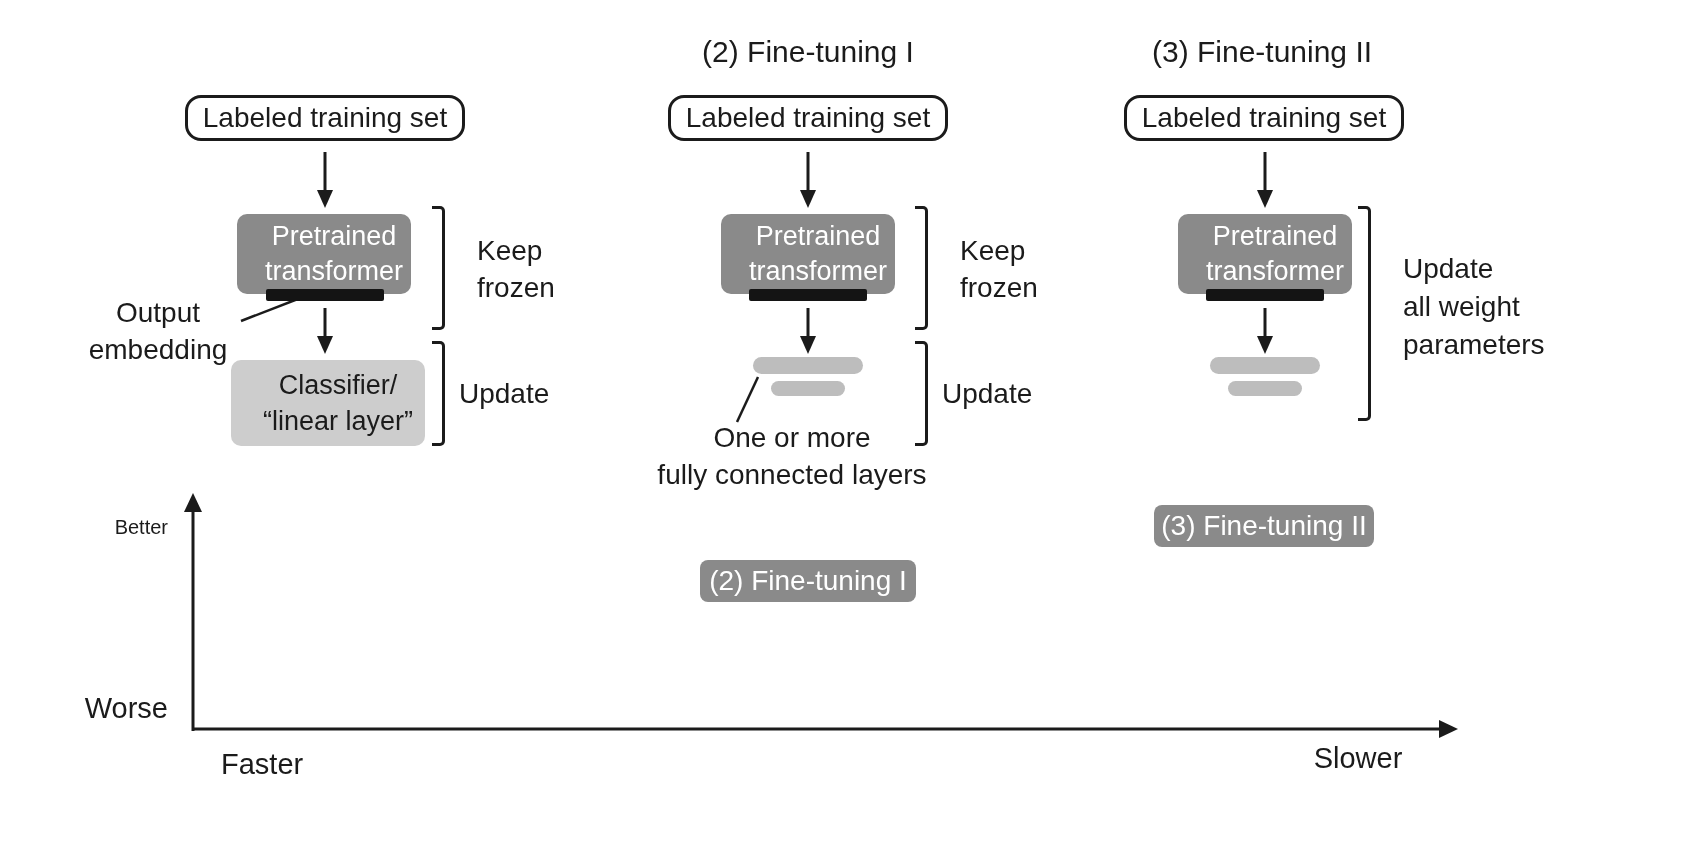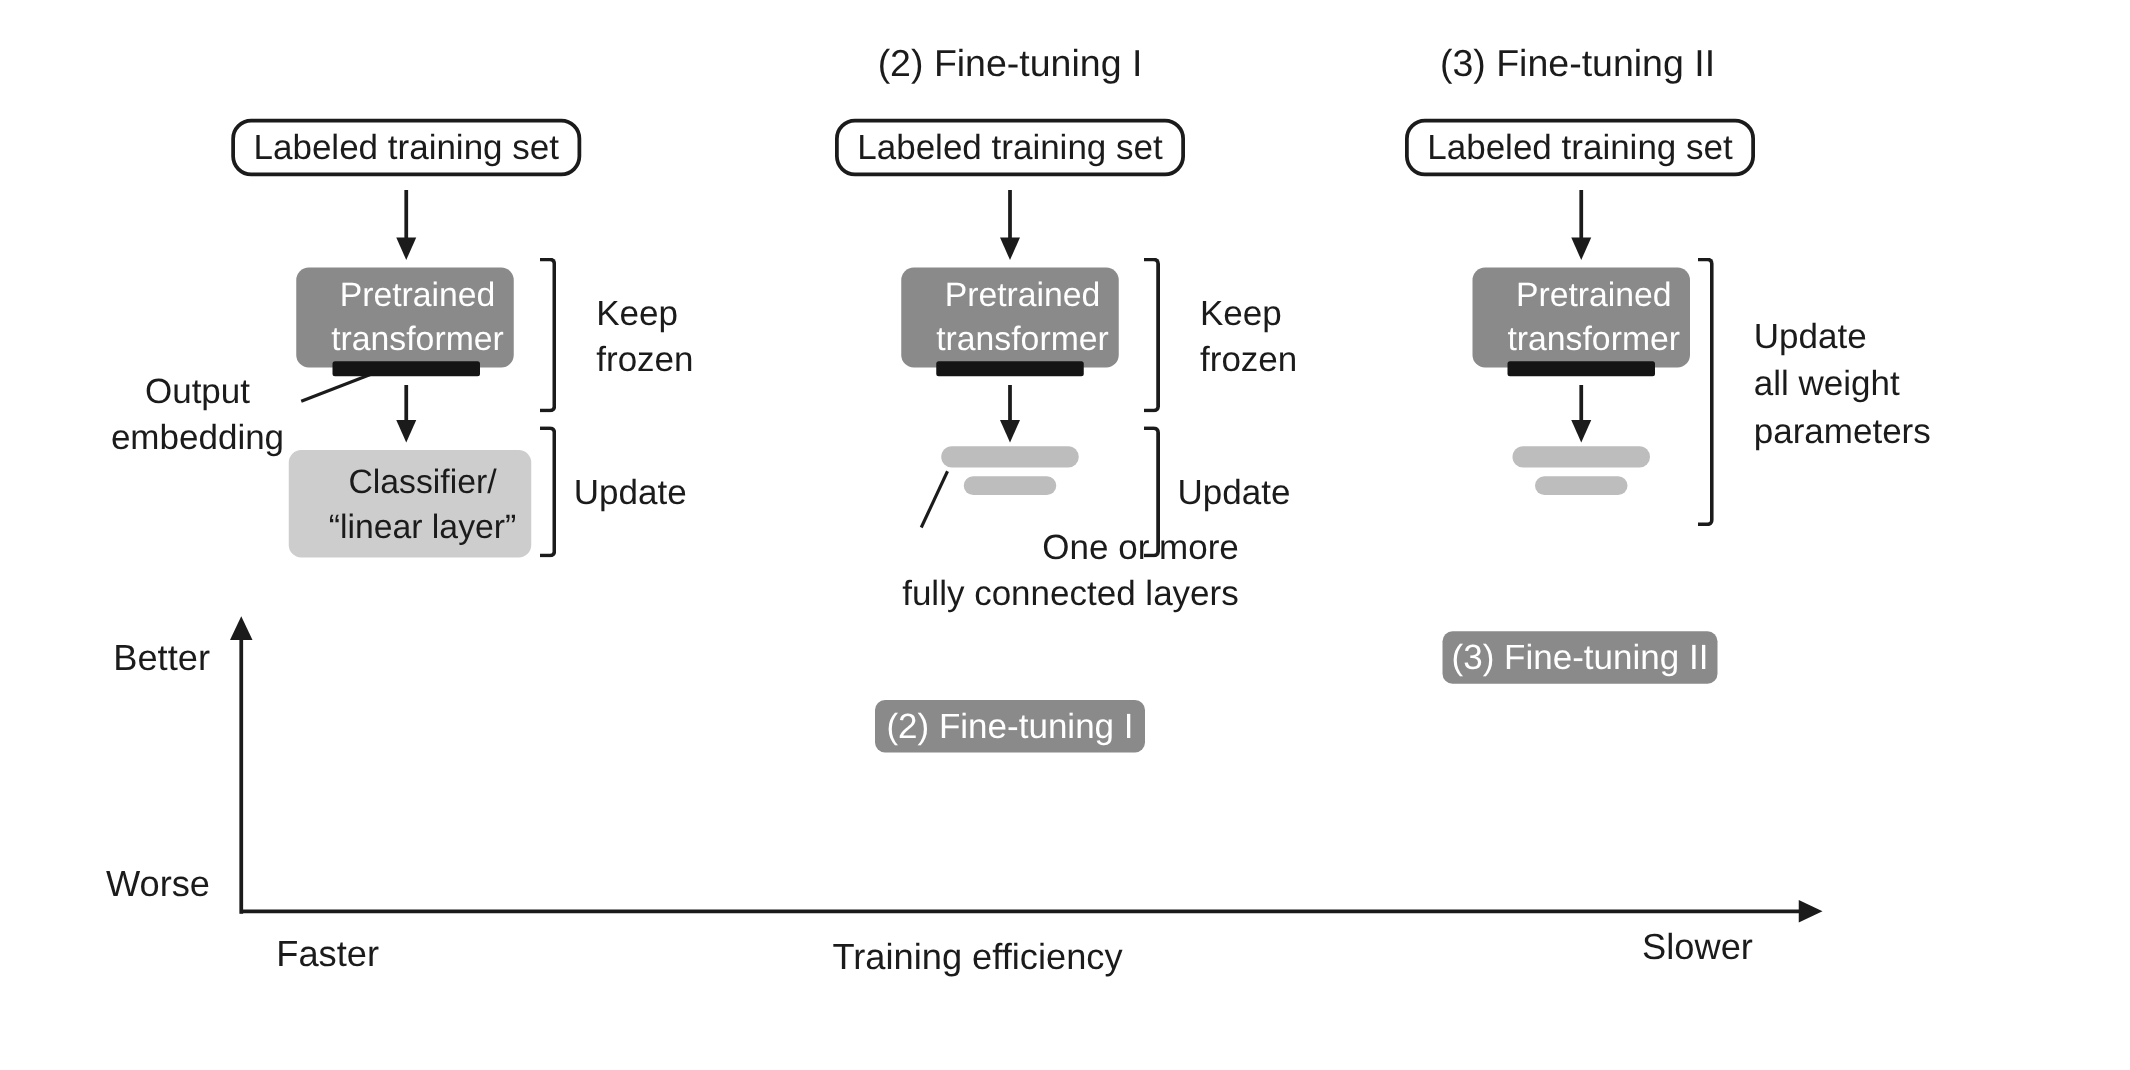--- a/index.html
+++ b/index.html
@@ -112,21 +112,21 @@
   <div class="abs box-outline" style="left:668px; top:95px; width:280px; height:46px;">Labeled training set</div>
 
   <div class="abs box-dark ml" style="left:721px; top:214px; width:174px; height:80px;">Pretrained
 transformer</div>
 
   <div class="abs black-bar" style="left:749px; top:289px; width:118px; height:12px;"></div>
 
   <div class="abs pill" style="left:753px; top:357px; width:110px; height:17px;"></div>
   <div class="abs pill" style="left:771px; top:381px; width:74px; height:15px;"></div>
 
-  <div class="abs lbl ml" style="left:611px; top:419px; width:380px; text-align:right;">One or more
+  <div class="abs lbl ml" style="left:592px; top:419px; width:380px; text-align:center;">One or more
 fully connected layers</div>
 
   <div class="abs bracket" style="left:915px; top:206px; height:124px;"></div>
   <div class="abs lbl ml" style="left:940px; top:232px;">Keep
 frozen</div>
 
   <div class="abs bracket" style="left:915px; top:341px; height:105px;"></div>
   <div class="abs lbl" style="left:942px; top:375px;">Update</div>
 
   <div class="abs title" style="left:1062px; top:34px; width:400px;">(3) Fine-tuning II</div>
@@ -139,28 +139,27 @@
   <div class="abs black-bar" style="left:1206px; top:289px; width:118px; height:12px;"></div>
 
   <div class="abs pill" style="left:1210px; top:357px; width:110px; height:17px;"></div>
   <div class="abs pill" style="left:1228px; top:381px; width:74px; height:15px;"></div>
 
   <div class="abs bracket" style="left:1358px; top:206px; height:215px;"></div>
   <div class="abs lbl ml" style="left:1383px; top:250px; width:220px; line-height:38px;">Update
 all weight
 parameters</div>
 
-  <div class="abs lbl" style="left:18px; top:509px; width:150px; text-align:right; font-size:29px;">Better</div>
+  <div class="abs lbl" style="left:18px; top:509px; width:150px; text-align:right; font-size:20px;">Better</div>
 
 
   <div class="abs lbl" style="left:18px; top:690px; width:150px; text-align:right; font-size:29px;">Worse</div>
 
   <div class="abs lbl" style="left:221px; top:746px; font-size:29px;">Faster</div>
 
-  <div class="abs lbl" style="left:632px; top:748px; width:300px; text-align:center; font-size:29px;">Training efficiency</div>
 
   <div class="abs lbl" style="left:1283px; top:740px; width:150px; text-align:center; font-size:29px;">Slower</div>
 
 
   <div class="abs badge" style="left:700px; top:560px; width:216px; height:42px;">(2) Fine-tuning I</div>
 
   <div class="abs badge" style="left:1154px; top:505px; width:220px; height:42px;">(3) Fine-tuning II</div>
 
 </div>
 

